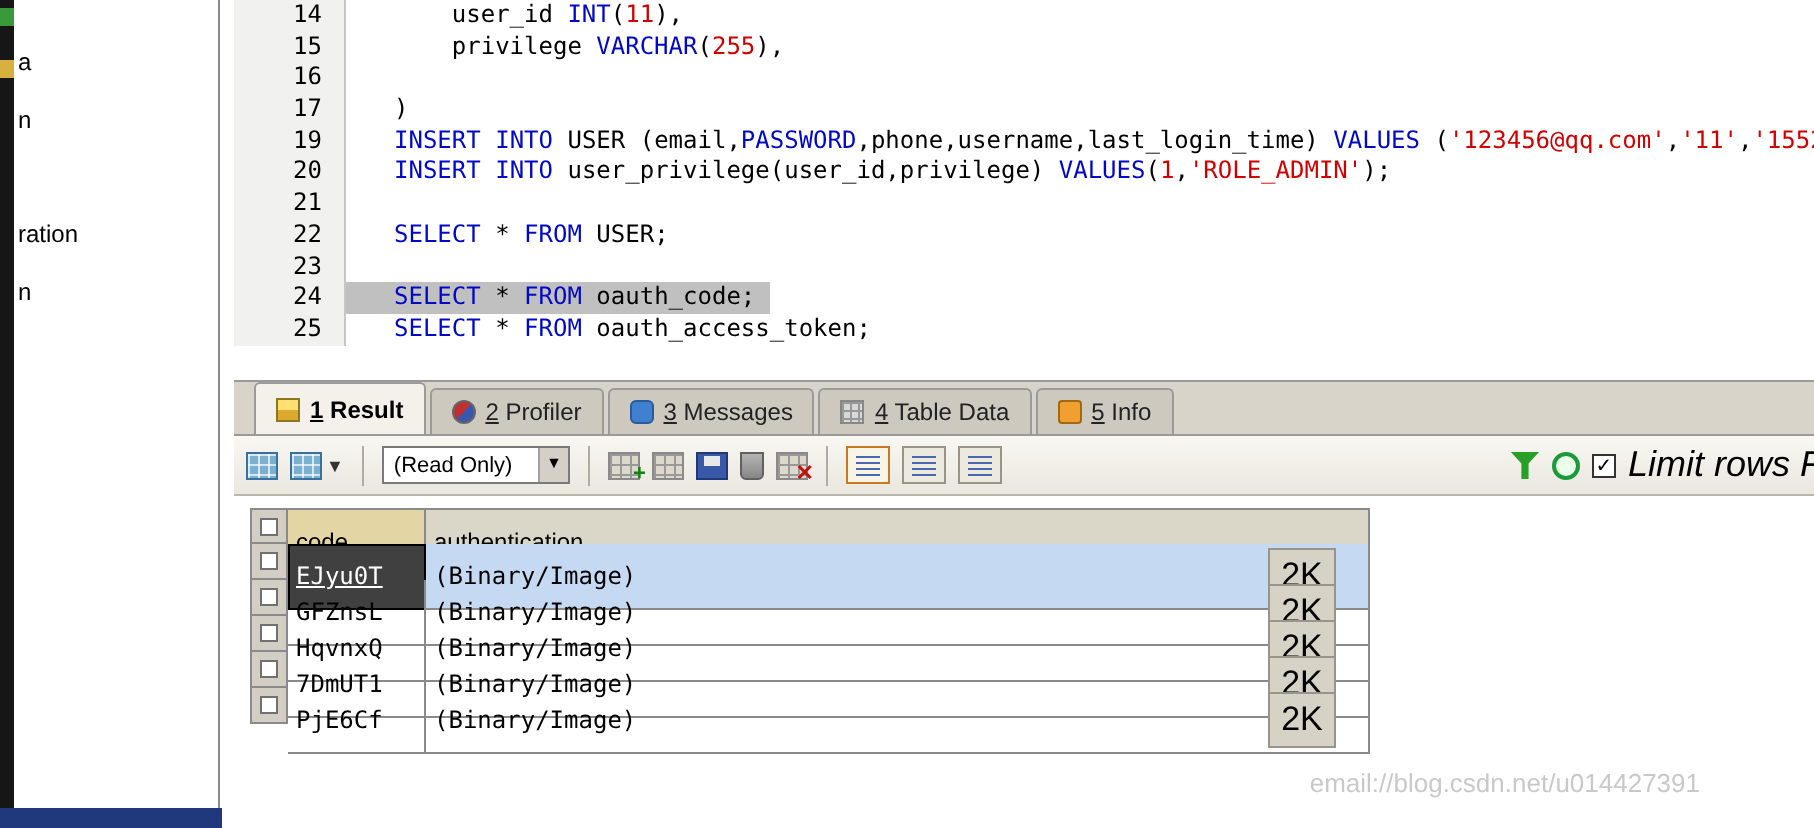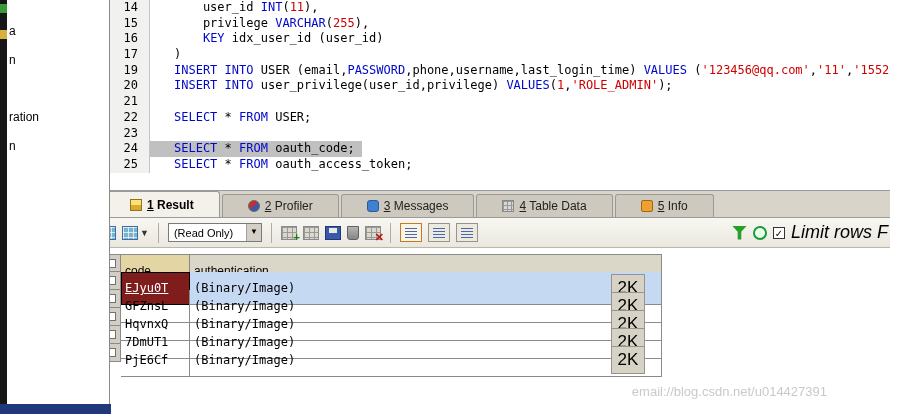--- a/index.html
+++ b/index.html
@@ -9,39 +9,39 @@
 
   
   .dark-strip { position:absolute; left:0; top:0; width:7px; height:414px; background:#161616; z-index:3; }
   .mini-icon { position:absolute; left:0; width:7px; height:9px; }
   .mini-icon.green  { top:4px;  background:#3a9a3a; }
   .mini-icon.yellow { top:30px; background:#d8b040; }
   .left-panel { position:absolute; left:7px; top:0; width:103px; height:404px; background:#fff; border-right:1px solid #8a8a8a; z-index:2; }
   .panel-frag { position:absolute; left:2px; font-size:12px; color:#000; white-space:nowrap; }
   .bottom-navy { position:absolute; left:0; top:404px; width:111px; height:10px; background:#20397c; z-index:4; }
 
-  .main { position:absolute; left:94px; top:0; width:736px; height:414px; background:#fff; }
+  .main { position:absolute; left:117px; top:0; width:736px; height:414px; background:#fff; }
 
   
   .editor { position:absolute; left:0; top:0; width:796px; height:190px; background:#fff; overflow:hidden;
             font-family:"DejaVu Sans Mono",monospace; font-size:12px; }
   .code-line { display:flex; height:15.7px; line-height:15.7px; white-space:pre; }
   .line-no { flex:0 0 56px; background:#f1f1f0; border-right:1px solid #c6c6c6; text-align:right; padding-right:11px; color:#000; }
   .code-text { padding-left:24px; }
   .code-text.selected { background:#c0c0c0; }
   .tok-kw   { color:#0008c8; }
   .tok-str  { color:#d00000; }
   .tok-num  { color:#d00000; }
   .tok-plain{ color:#000; }
 
   
   .tabbar { position:absolute; left:0; top:190px; width:796px; height:28px; background:#d8d4ca;
             border-top:1px solid #9a9a9a; border-bottom:1px solid #9a9a9a;
             display:flex; align-items:flex-end; padding-left:10px; overflow:hidden; }
-  .tab { height:23px; display:flex; align-items:center; gap:5px; padding:0 25px; font-size:12px; color:#222;
+  .tab { height:23px; display:flex; align-items:center; gap:5px; padding:0 10px; font-size:12px; color:#222;
          border:1px solid #9a9a9a; border-bottom:none; background:#cdc9bf; margin-right:2px; border-radius:3px 3px 0 0; }
   .tab.active { background:#f3f1ea; font-weight:bold; height:26px; color:#000; }
   .tab-num { text-decoration:underline; }
   .tab-icon { width:12px; height:12px; display:inline-block; flex:0 0 12px; }
   .result-grid-icon   { background:linear-gradient(#ffe070 50%, #dca830 50%); border:1px solid #8a7820; }
   .profiler-gauge-icon{ background:linear-gradient(135deg,#c03030 50%, #3858b0 50%); border:1px solid #666; border-radius:50%; }
   .messages-bubble-icon{ background:#4080d0; border:1px solid #2a5a9a; border-radius:3px; }
   .table-data-grid-icon{ background:#d8d8d8; border:1px solid #888;
             background-image:linear-gradient(#999 1px, transparent 1px), linear-gradient(90deg,#999 1px, transparent 1px);
             background-size:4px 4px; }
@@ -86,21 +86,21 @@
   .grow { display:flex; height:18px; }
   .grow.hdr { height:17px; font-family:"Liberation Sans",sans-serif; }
   .gcell { border-right:1px solid #8a8a8a; border-bottom:1px solid #8a8a8a; display:flex; align-items:center;
            padding:16px 4px; overflow:hidden; white-space:nowrap; }
   .c-cb   { flex:0 0 18px; background:#d2cec4; justify-content:center; padding:0; }
   .c-code { flex:0 0 69px; }
   .c-auth { flex:1 1 auto; position:relative; }
   .hdr .c-code { background:#e4d6a4; }
   .hdr .c-auth { background:#dad6c8; }
   .sel .c-auth { background:#c6d9f2; }
-  .sel .c-code { background:#7f1d1d; color:#fff; outline:1px solid #000; outline-offset:-1px;text-decoration:underline; }
+  .sel .c-code { background:#404040; color:#fff; outline:1px solid #000; outline-offset:-1px;text-decoration:underline; }
   .cbbox { width:9px; height:9px; background:#fff; border:1px solid #707070; display:inline-block; }
   .badge { position:absolute; right:16px; top:2px; bottom:2px; width:34px; background:#d6d2c6; border:1px solid #98948a;
            display:flex; align-items:center; justify-content:center; font-size:17px; color:#000;
            font-family:"Liberation Sans",sans-serif; }
 
   .watermark { position:absolute; right:3px; top:384px; font-size:13px; color:#c9c9c9; font-family:"Liberation Sans",sans-serif; }
 </style>
 </head>
 <body>
 
@@ -119,21 +119,21 @@
     </div>
 
   <div class="bottom-navy"></div>
 
   <div class="main">
 
     <div class="editor">
       <div>
           <div class="code-line"><span class="line-no">14</span><span class="code-text"><span class="tok-plain">    user_id </span><span class="tok-kw">INT</span><span class="tok-plain">(</span><span class="tok-num">11</span><span class="tok-plain">),</span></span></div>
           <div class="code-line"><span class="line-no">15</span><span class="code-text"><span class="tok-plain">    privilege </span><span class="tok-kw">VARCHAR</span><span class="tok-plain">(</span><span class="tok-num">255</span><span class="tok-plain">),</span></span></div>
-          <div class="code-line"><span class="line-no">16</span><span class="code-text"><span class="tok-plain">    </span><span class="tok-kw">KEY</span><span class="tok-plain"> idx_user_id (user_id)</span></span></div>
+          <div class="code-line"><span class="line-no">16</span></div>
           <div class="code-line"><span class="line-no">17</span><span class="code-text"><span class="tok-plain">)</span></span></div>
           <div class="code-line"><span class="line-no">19</span><span class="code-text"><span class="tok-kw">INSERT</span><span class="tok-plain"> </span><span class="tok-kw">INTO</span><span class="tok-plain"> USER (email,</span><span class="tok-kw">PASSWORD</span><span class="tok-plain">,phone,username,last_login_time) </span><span class="tok-kw">VALUES</span><span class="tok-plain"> (</span><span class="tok-str">'123456@qq.com'</span><span class="tok-plain">,</span><span class="tok-str">'11'</span><span class="tok-plain">,</span><span class="tok-str">'15522288822</span></span></div>
           <div class="code-line"><span class="line-no">20</span><span class="code-text"><span class="tok-kw">INSERT</span><span class="tok-plain"> </span><span class="tok-kw">INTO</span><span class="tok-plain"> user_privilege(user_id,privilege) </span><span class="tok-kw">VALUES</span><span class="tok-plain">(</span><span class="tok-num">1</span><span class="tok-plain">,</span><span class="tok-str">'ROLE_ADMIN'</span><span class="tok-plain">);</span></span></div>
           <div class="code-line"><span class="line-no">21</span><span class="code-text"></span></div>
           <div class="code-line"><span class="line-no">22</span><span class="code-text"><span class="tok-kw">SELECT</span><span class="tok-plain"> * </span><span class="tok-kw">FROM</span><span class="tok-plain"> USER;</span></span></div>
           <div class="code-line"><span class="line-no">23</span><span class="code-text"></span></div>
           <div class="code-line"><span class="line-no">24</span><span class="code-text selected"><span class="tok-kw">SELECT</span><span class="tok-plain"> * </span><span class="tok-kw">FROM</span><span class="tok-plain"> oauth_code; </span></span></div>
           <div class="code-line"><span class="line-no">25</span><span class="code-text"><span class="tok-kw">SELECT</span><span class="tok-plain"> * </span><span class="tok-kw">FROM</span><span class="tok-plain"> oauth_access_token;</span></span></div>
         </div>
     </div>

